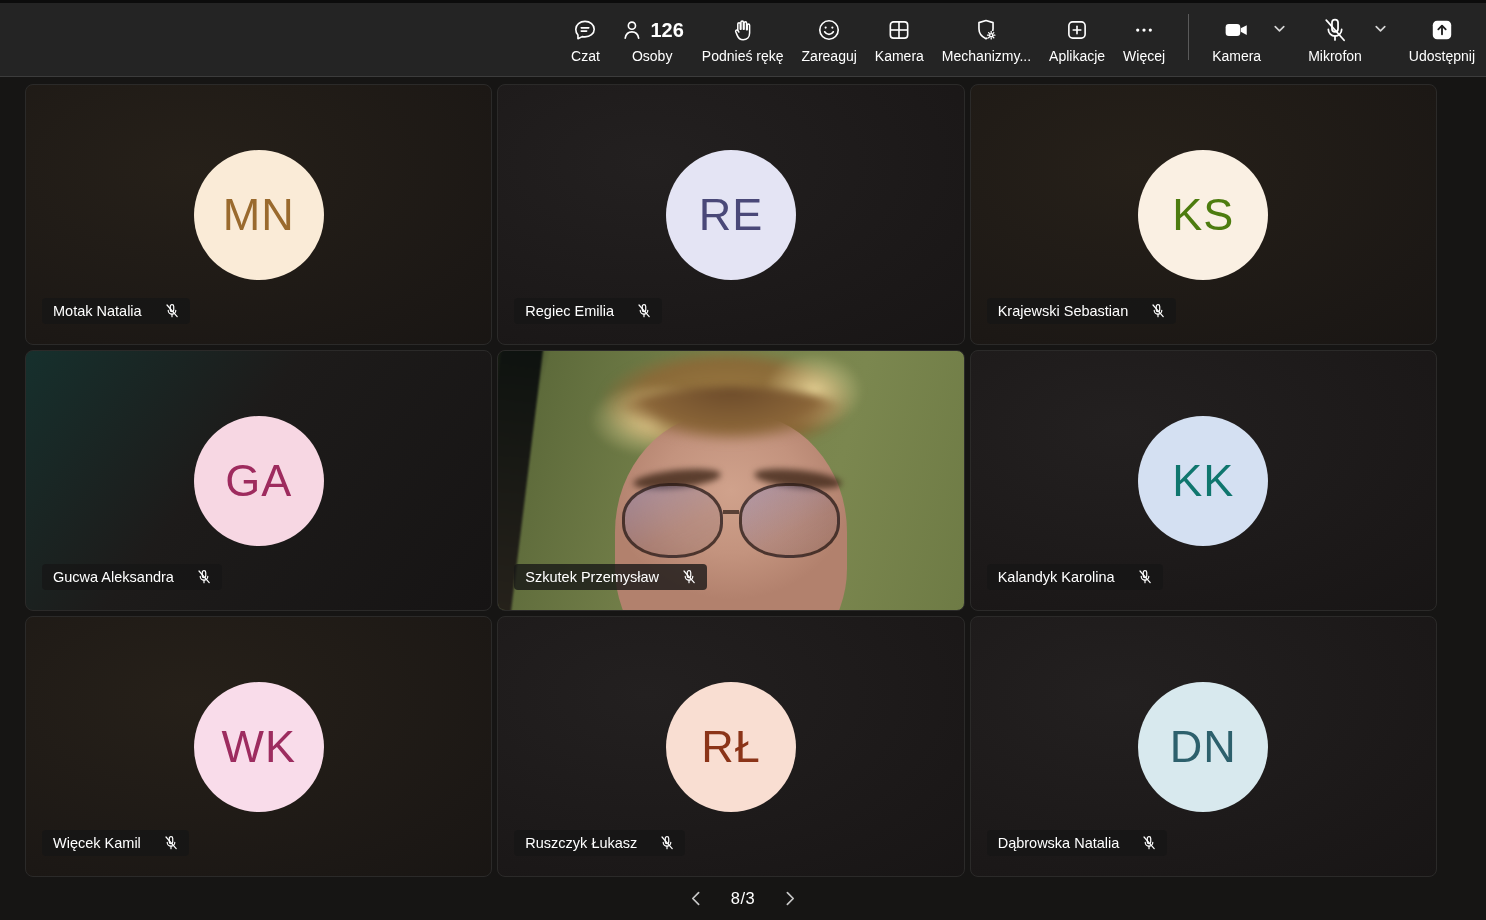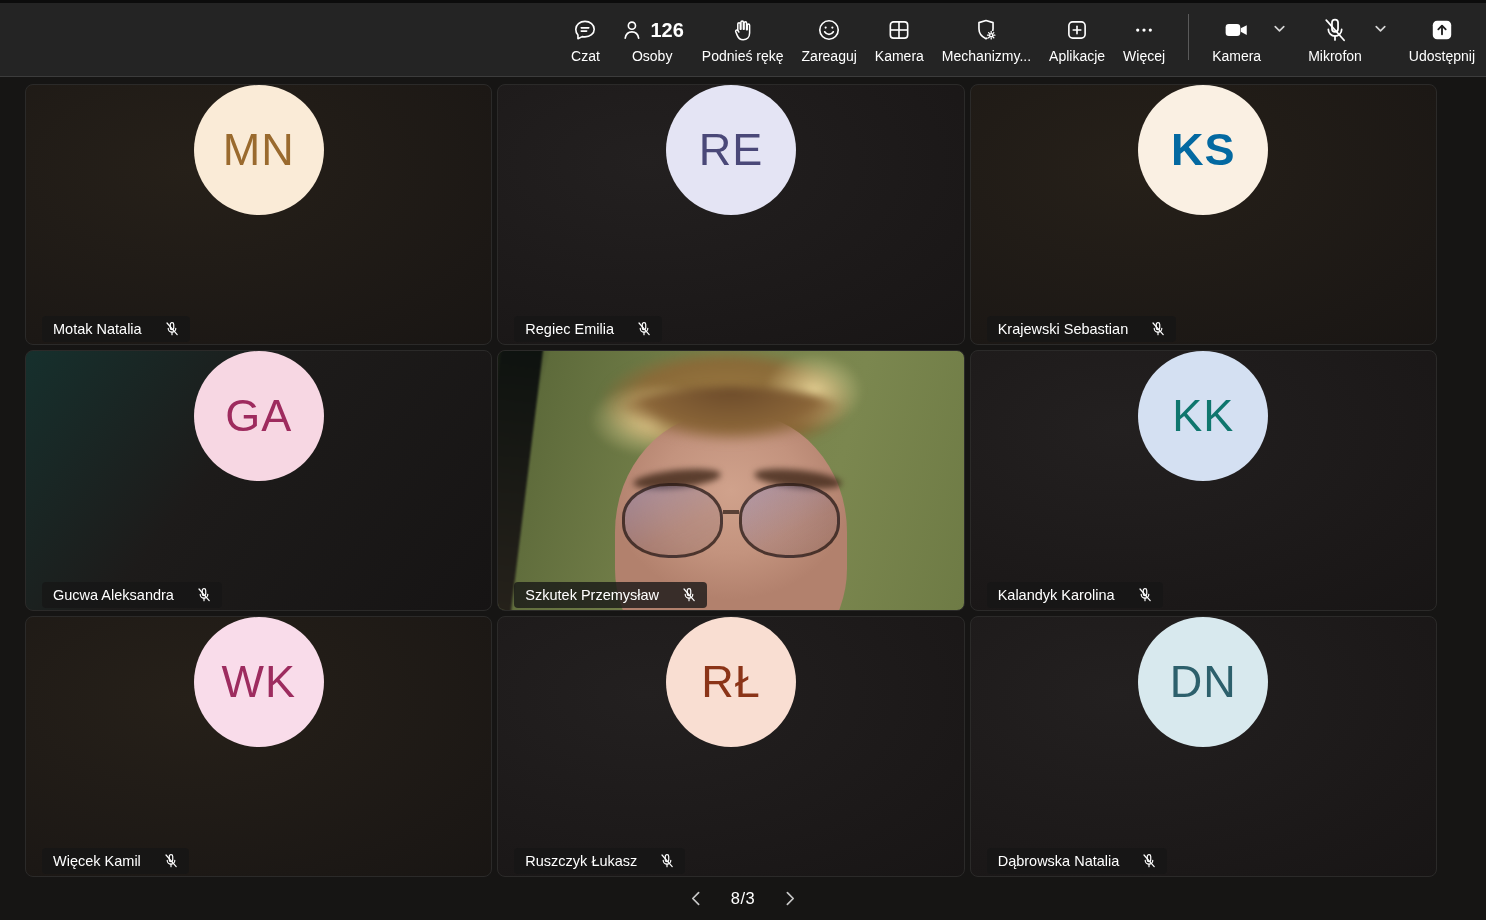--- a/index.html
+++ b/index.html
@@ -46,28 +46,28 @@
     border:1px solid #2b2a29;
     background:radial-gradient(130% 130% at 32% 30%, #232020 0%, #1b1818 55%, #141212 100%);
     overflow:hidden;
   }
   .tile.tint-teal {
     background:linear-gradient(128deg, #16302d 0%, #1d1b1a 42%, #161414 100%);
   }
   .tile.tint-warm {
     background:radial-gradient(130% 130% at 35% 32%, #262019 0%, #1c1815 55%, #141211 100%);
   }
-  .avatar-wrap { position:absolute; inset:0; display:flex; align-items:flex-start; justify-content:center; }
+  .avatar-wrap { position:absolute; inset:0; display:flex; align-items:center; justify-content:center; }
   .avatar {
     width:130px; height:130px; border-radius:50%;
     display:flex; align-items:center; justify-content:center;
     font-size:45px; font-weight:500; letter-spacing:1px;
   }
   .name-badge {
-    position:absolute; left:16px; bottom:2px;
+    position:absolute; left:16px; bottom:20px;
     display:flex; align-items:center; gap:22px;
     background:rgba(22,22,22,0.78);
     border-radius:4px;
     padding:5px 10px 5px 11px;
     font-size:14.5px; color:#fff;
     z-index:5; max-width:85%; white-space:nowrap;
   }
 
   
   .tile.video {
@@ -319,21 +319,21 @@
           <path d="M6.3 11a5.7 5.7 0 0 0 11.4 0"></path>
           <line x1="12" y1="16.7" x2="12" y2="20.5"></line>
           <line x1="4.5" y1="3" x2="19.8" y2="20.5"></line>
         </svg>
       </span>
     </div>
   </div>
 
   <div class="tile tint-warm">
     <div class="avatar-wrap">
-      <div class="avatar" style="background: rgb(250, 240, 227); color: #0369a1; font-weight: bold;">KS</div>
+      <div class="avatar" style="background: rgb(250, 240, 227); color: #4d7c0f;">KS</div>
     </div>
 
     <div class="name-badge">
       <span class="p-name">Krajewski Sebastian</span>
       <span>
         <svg width="16" height="16" viewBox="0 0 24 24" fill="none" stroke="#fff" stroke-width="1.8" stroke-linecap="round">
           <rect x="9.4" y="2.5" width="5.2" height="10.5" rx="2.6"></rect>
           <path d="M6.3 11a5.7 5.7 0 0 0 11.4 0"></path>
           <line x1="12" y1="16.7" x2="12" y2="20.5"></line>
           <line x1="4.5" y1="3" x2="19.8" y2="20.5"></line>

